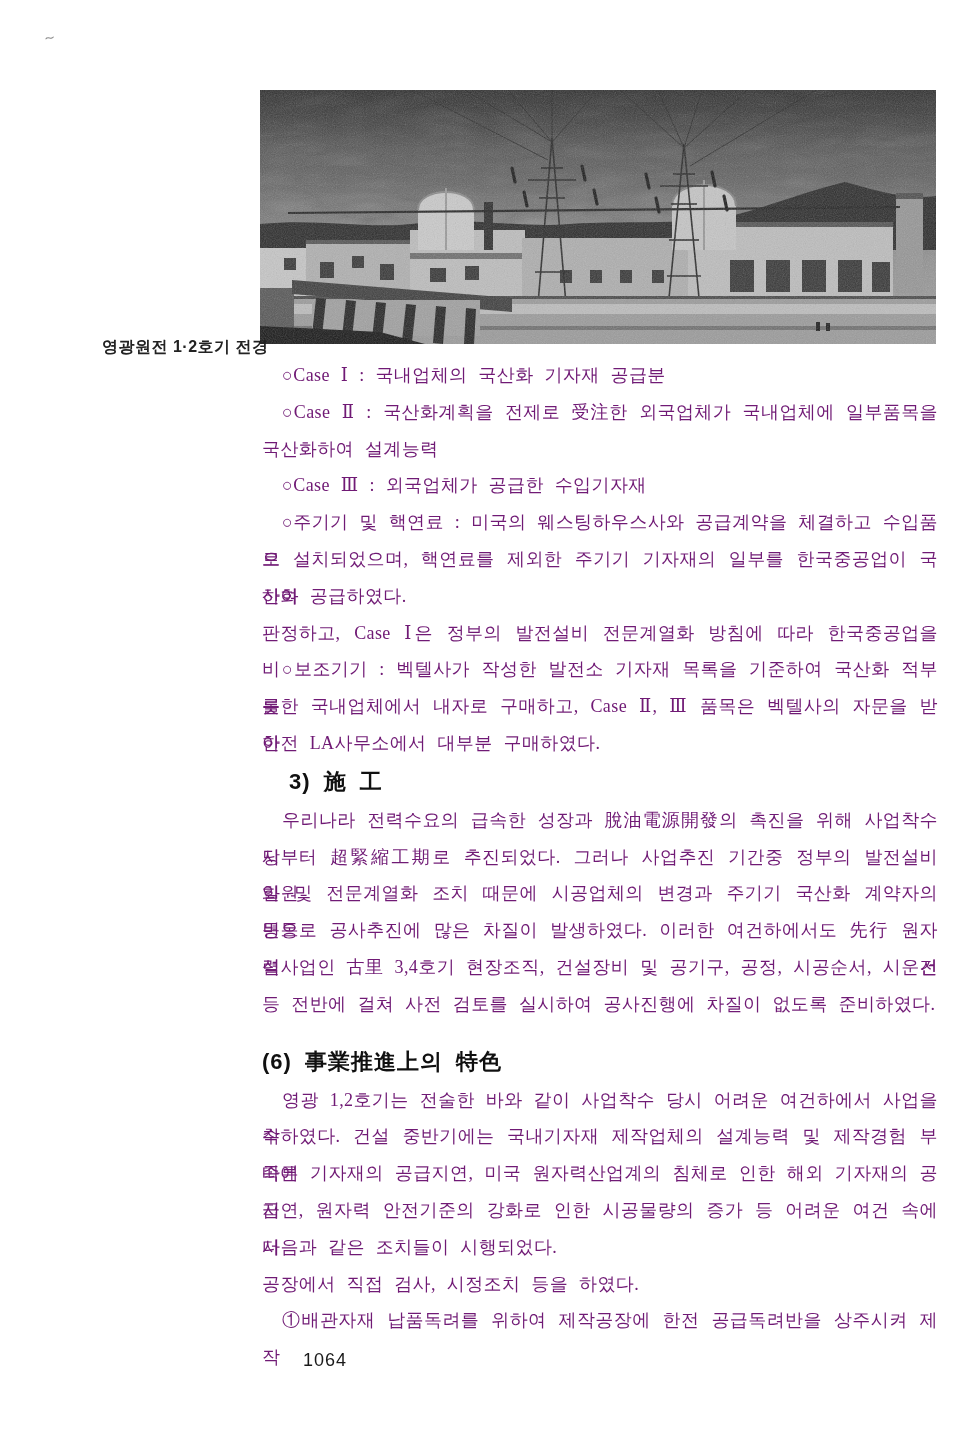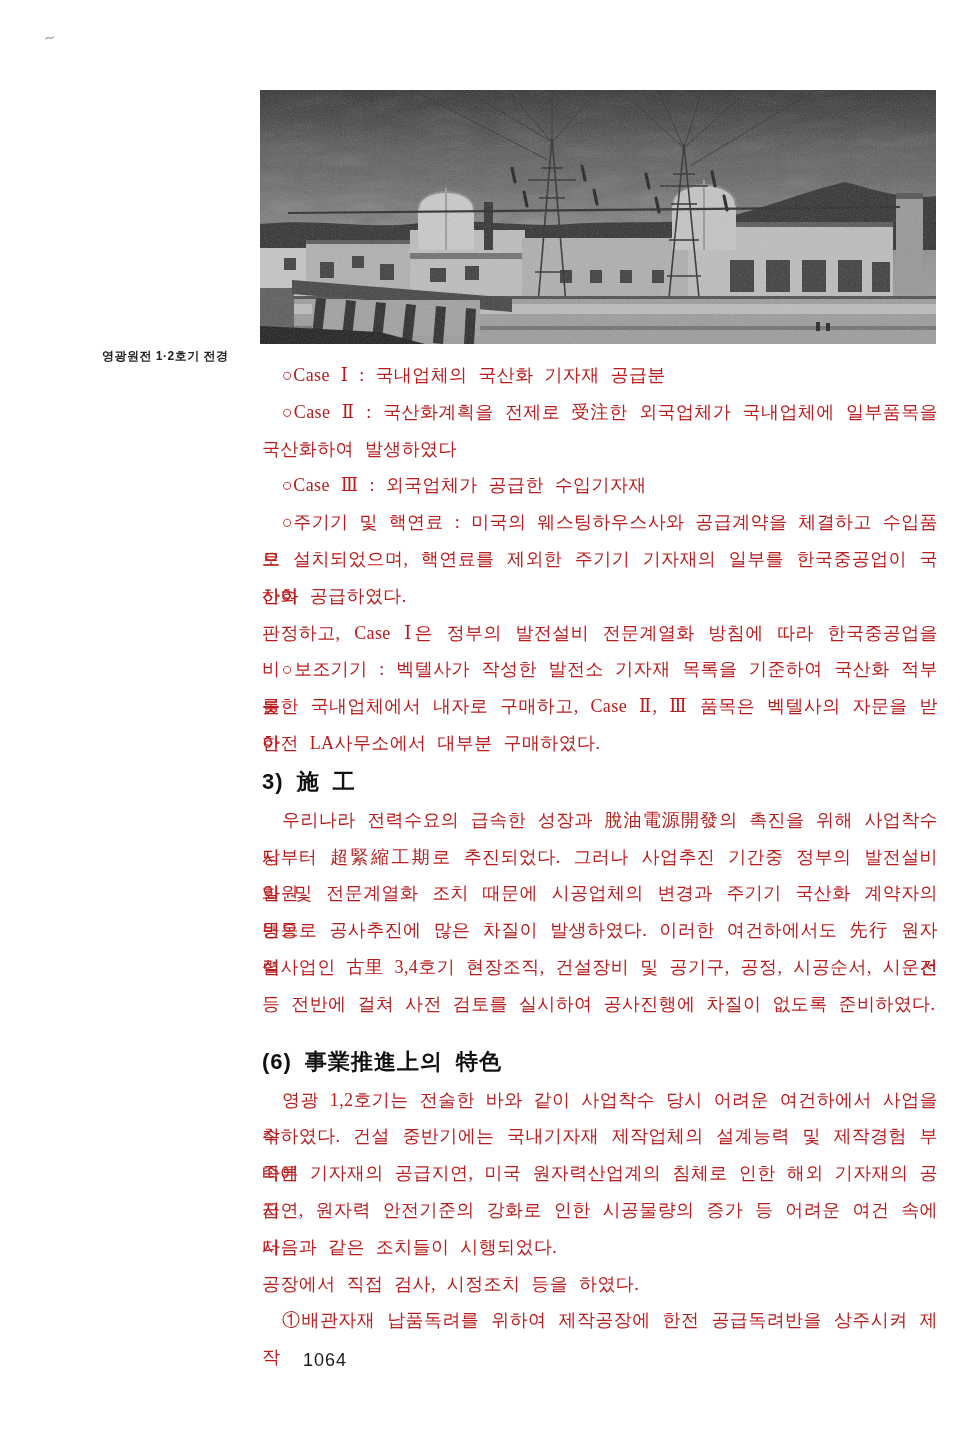--- a/index.html
+++ b/index.html
@@ -5,31 +5,31 @@
   html,body{margin:0;padding:0;}
   body{width:980px;height:1440px;position:relative;background:#ffffff;
        font-family:"Liberation Serif","DejaVu Serif",serif;color:#1c1c1c;overflow:hidden;}
 
   .stray{position:absolute;left:44px;top:30px;font-size:13px;color:#888;
          font-family:"DejaVu Sans",sans-serif;transform:rotate(-8deg);}
 
   .photo-wrap{position:absolute;left:260px;top:90px;width:676px;height:254px;}
   .photo-wrap svg{display:block;}
 
-  .caption{position:absolute;left:102px;top:348px;width:160px;
+  .caption{position:absolute;left:102px;top:337px;width:160px;
            font-family:"Liberation Sans","DejaVu Sans",sans-serif;
-           font-weight:bold;font-size:12px;letter-spacing:.5px;color:#222;white-space:nowrap;}
+           font-weight:bold;font-size:16px;letter-spacing:.5px;color:#222;white-space:nowrap;}
 
   .text-col{position:absolute;left:262px;top:357px;width:676px;}
   .ln{font-size:18px;line-height:36.8px;height:36.8px;letter-spacing:.4px;
-      word-spacing:6px;color:#b91c1c;white-space:nowrap;}
+      word-spacing:6px;color:#701a75;white-space:nowrap;}
   .ln.just{white-space:normal;text-align:justify;text-align-last:justify;}
   .ln.ind{text-indent:20px;}
   .ln.h3{font-family:"Liberation Sans","DejaVu Sans",sans-serif;font-weight:bold;
-         font-size:22px;line-height:40px;height:40px;letter-spacing:1px;color:#101010;}
+         font-size:22px;line-height:40px;height:40px;letter-spacing:1px;color:#101010;margin-left:27px;}
   .ln.h2{font-family:"Liberation Sans","DejaVu Sans",sans-serif;font-weight:bold;
          font-size:22px;line-height:40px;height:40px;letter-spacing:1px;color:#101010;
          margin-top:19px;}
 
   .page-num{position:absolute;left:263px;top:1350px;font-size:18px;letter-spacing:1px;
             font-family:"Liberation Sans","DejaVu Sans",sans-serif;color:#1a1a1a;margin-left:40px;}
 </style>
 </head>
 <body>
 
@@ -183,21 +183,21 @@
 
     <rect x="0" y="0" width="676" height="254" filter="url(#grain)" opacity="0.30"></rect>
   </svg>
 </div>
 
 <div class="caption">영광원전 1·2호기 전경</div>
 
 <div class="text-col">
     <div class="ln ind">○Case Ⅰ : 국내업체의 국산화 기자재 공급분</div>
     <div class="ln ind just">○Case Ⅱ : 국산화계획을 전제로 受注한 외국업체가 국내업체에 일부품목을</div>
-    <div class="ln">국산화하여 발생하였다</div>
+    <div class="ln">국산화하여 설계능력</div>
     <div class="ln ind">○Case Ⅲ : 외국업체가 공급한 수입기자재</div>
     <div class="ln ind just">○주기기 및 핵연료 : 미국의 웨스팅하우스사와 공급계약을 체결하고 수입품으</div>
     <div class="ln just">로 설치되었으며, 핵연료를 제외한 주기기 기자재의 일부를 한국중공업이 국산화</div>
     <div class="ln">하여 공급하였다.</div>
     <div class="ln just">판정하고, Case Ⅰ은 정부의 발전설비 전문계열화 방침에 따라 한국중공업을 비</div>
     <div class="ln ind just">○보조기기 : 벡텔사가 작성한 발전소 기자재 목록을 기준하여 국산화 적부를</div>
     <div class="ln just">롯한 국내업체에서 내자로 구매하고, Case Ⅱ, Ⅲ 품목은 벡텔사의 자문을 받아</div>
     <div class="ln">한전 LA사무소에서 대부분 구매하였다.</div>
     <div class="ln h3">3) 施  工</div>
     <div class="ln ind just">우리나라 전력수요의 급속한 성장과 脫油電源開發의 촉진을 위해 사업착수 당</div>

